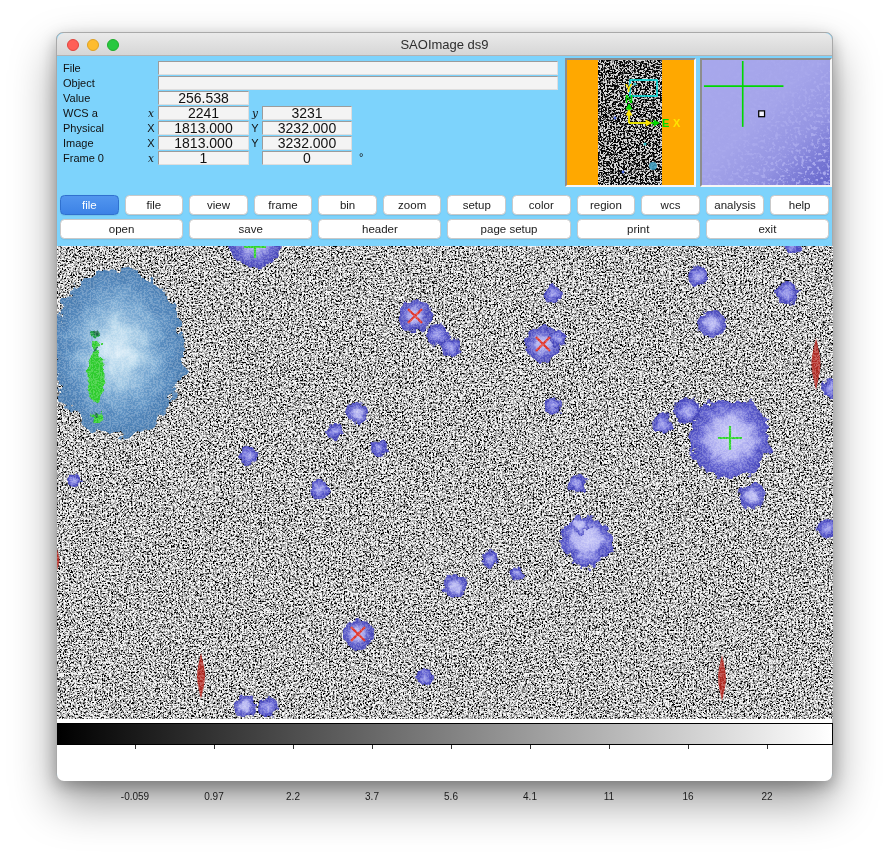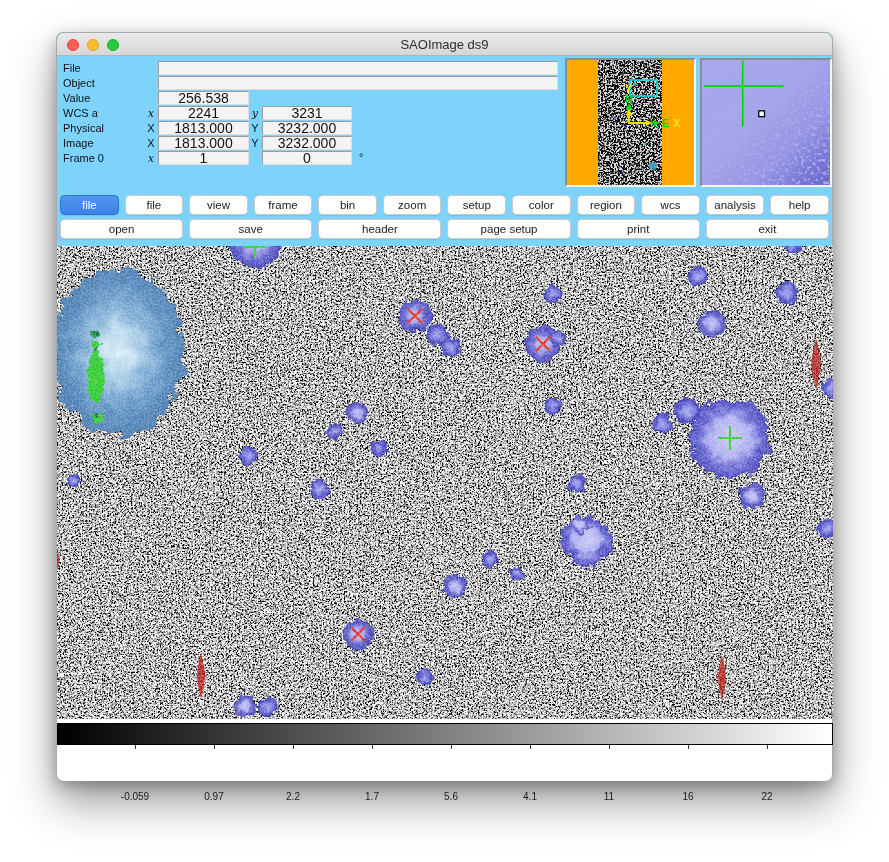--- a/index.html
+++ b/index.html
@@ -352,21 +352,21 @@
     <div class="ctick" style="left:236px"></div>
     <div class="ctick" style="left:315px"></div>
     <div class="ctick" style="left:394px"></div>
     <div class="ctick" style="left:473px"></div>
     <div class="ctick" style="left:552px"></div>
     <div class="ctick" style="left:631px"></div>
     <div class="ctick" style="left:710px"></div>
     <div class="clabel" style="left:78px">-0.059</div>
     <div class="clabel" style="left:157px">0.97</div>
     <div class="clabel" style="left:236px">2.2</div>
-    <div class="clabel" style="left:315px">1.7</div>
+    <div class="clabel" style="left:315px">3.7</div>
     <div class="clabel" style="left:394px">5.6</div>
     <div class="clabel" style="left:473px">4.1</div>
     <div class="clabel" style="left:552px">11</div>
     <div class="clabel" style="left:631px">16</div>
     <div class="clabel" style="left:710px">22</div>
   </div>
 
 </div>
 
 </body></html>

